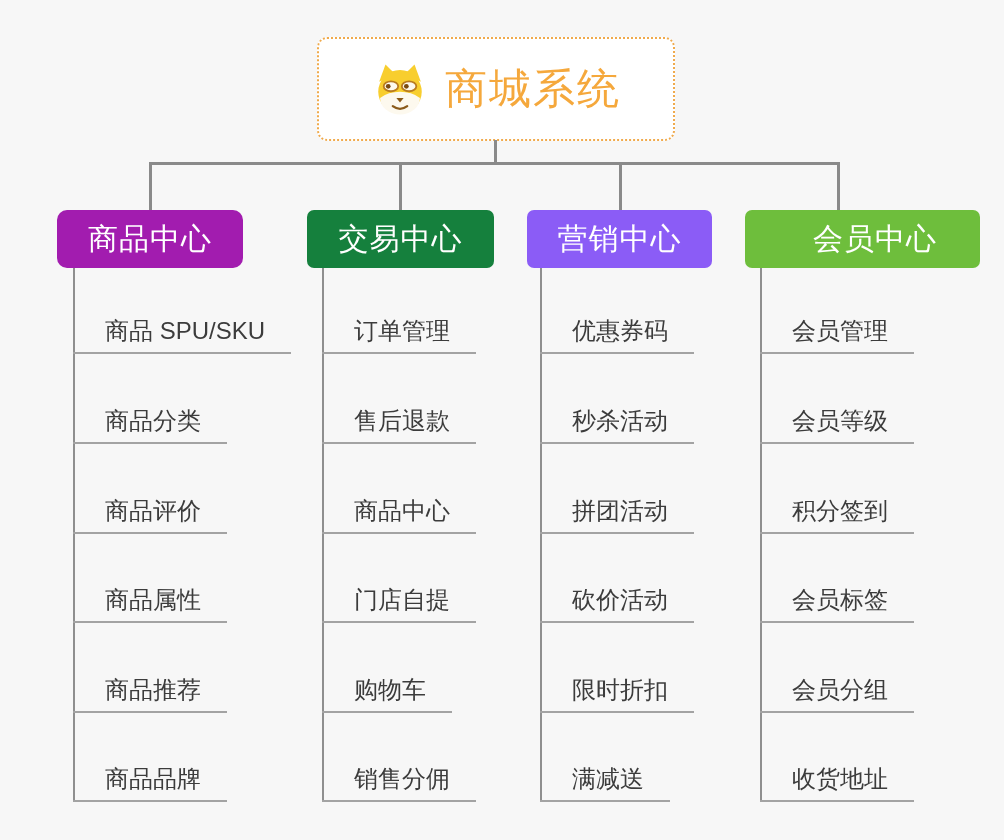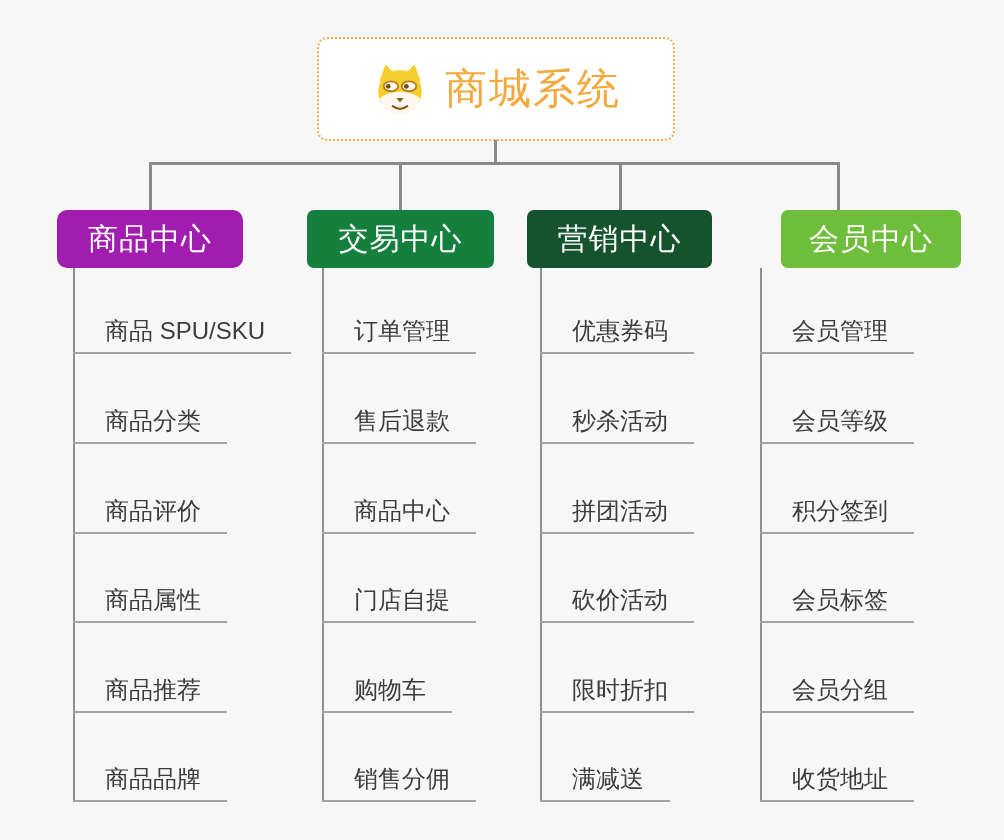--- a/index.html
+++ b/index.html
@@ -39,21 +39,21 @@
   .branch-node{
     position:absolute;top:210px;height:58px;
     border-radius:7px;
     display:flex;align-items:center;justify-content:center;
     color:#ffffff;font-size:30px;letter-spacing:1px;
     cursor:default;
   }
   .branch-0{left:57px;width:186px;}
   .branch-1{left:307px;width:187px;}
   .branch-2{left:527px;width:185px;}
-  .branch-3{left:781px;width:180px;}
+  .branch-3{left:745px;width:210px;padding-left:25px;}
 
   
   .spine{position:absolute;top:268px;width:2px;height:534px;background:#8f8f8f;}
   .spine-0{left:73px;}
   .spine-1{left:322px;}
   .spine-2{left:540px;}
   .spine-3{left:760px;}
 
   
   .leaf{
@@ -94,21 +94,21 @@
 
   <div class="line root-stem"></div>
   <div class="line h-rail"></div>
   <div class="line drop drop-0"></div>
   <div class="line drop drop-1"></div>
   <div class="line drop drop-2"></div>
   <div class="line drop drop-3"></div>
 
   <div class="branch-node branch-0" style="background: #a21caf; border-radius: 10px;">商品中心</div>
   <div class="branch-node branch-1" style="background: #15803d;">交易中心</div>
-  <div class="branch-node branch-2" style="background: #14532d;">营销中心</div>
+  <div class="branch-node branch-2" style="background: #8b5cf6;">营销中心</div>
   <div class="branch-node branch-3" style="background: rgb(110, 190, 60);">会员中心</div>
 
   <div class="spine spine-0"></div>
   <div class="spine spine-1"></div>
   <div class="spine spine-2"></div>
   <div class="spine spine-3"></div>
 
   <div class="leaf col-0 row-0">商品 SPU/SKU</div>
   <div class="leaf col-0 row-1">商品分类</div>
   <div class="leaf col-0 row-2">商品评价</div>

